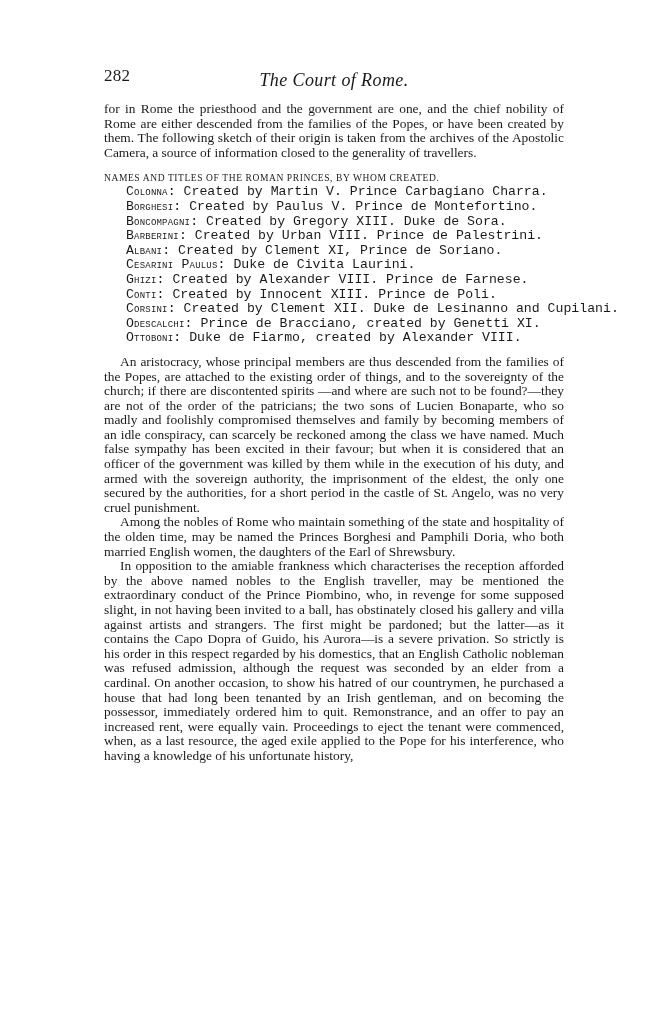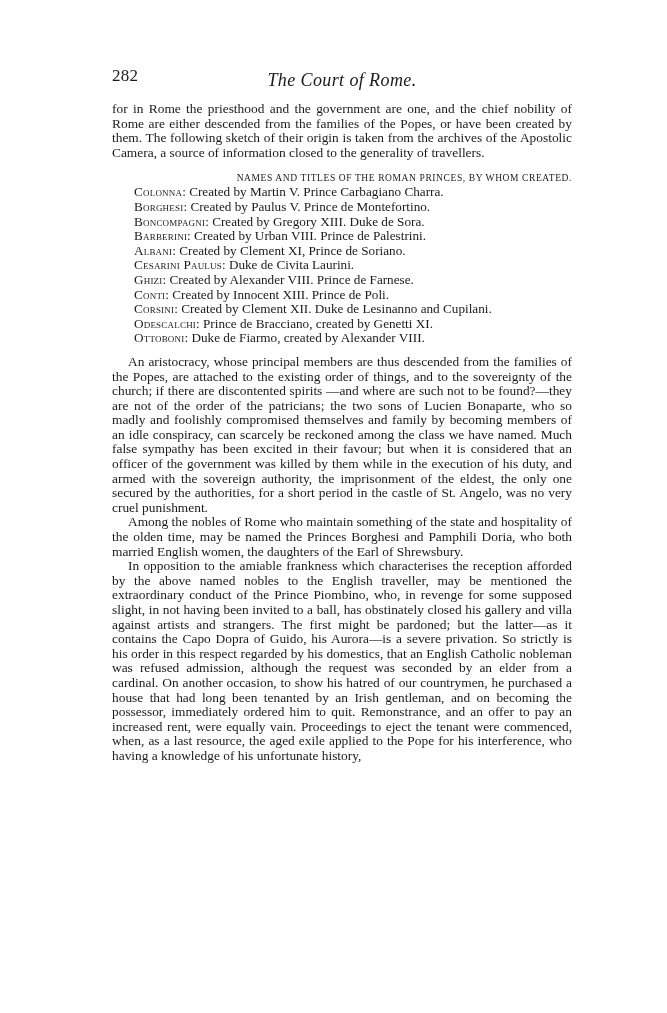--- a/index.html
+++ b/index.html
@@ -1,29 +1,29 @@
 <!DOCTYPE html>
 <html><head>
 <meta charset="utf-8">
 <style>
   html, body { margin: 0; padding: 0; background: #ffffff; }
   body { width: 667px; height: 1013px; position: relative; overflow: hidden;
          font-family: "Liberation Serif", "DejaVu Serif", serif; color: #1a1a1a; }
-  .page { position: absolute; left: 104px; top: 66px; width: 460px; margin-left: 8px; }
+  .page { position: absolute; left: 104px; top: 66px; width: 460px; }
   .running-head { position: relative; height: 26px; }
   .page-number { position: absolute; left: 0; top: 0; font-size: 17px; letter-spacing: 0.3px; }
   .running-title { position: absolute; left: 0; right: 0; top: 4px; text-align: center;
                    font-style: italic; font-size: 18px; letter-spacing: 0.4px; }
   .para { margin: 0; font-size: 13.4px; line-height: 14.6px; text-align: justify; }
   .para.indent { text-indent: 16px; }
   .first-para { margin-top: 10px; }
-  .table-heading { margin: 13px 0 2px 0; text-align: right; font-size: 9.5px;
+  .table-heading { margin: 13px 0 2px 0; text-align: left; font-size: 9.5px;
                    letter-spacing: 0.6px; text-transform: uppercase; }
   .princes { margin: 0 0 0 22px; padding: 0; list-style: none; }
-  .prince { font-size: 13.2px; line-height: 14.6px; white-space: nowrap; }
+  .prince { font-size: 13.2px; line-height: 14.6px; white-space: nowrap; font-family: Liberation Mono, monospace; }
   .prince .name { font-variant: small-caps; letter-spacing: 0.2px; }
   .gap { height: 9px; }
   .body-paras .para { }
 </style>
 </head>
 <body>
 
 <div class="page">
   <div class="running-head">
     <span class="page-number">282</span>

